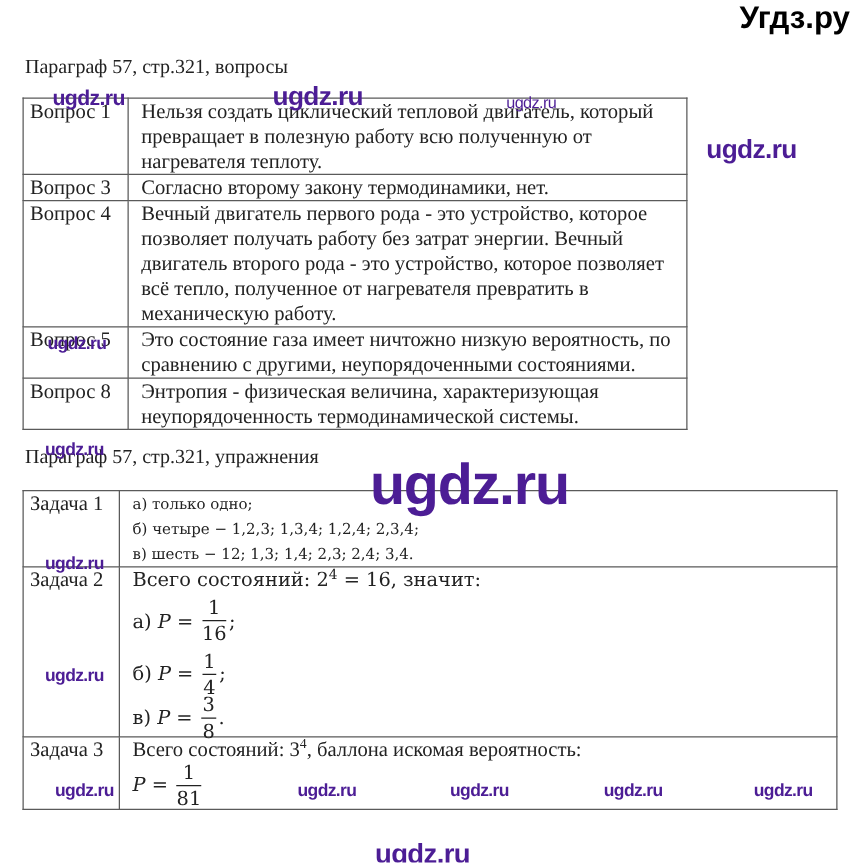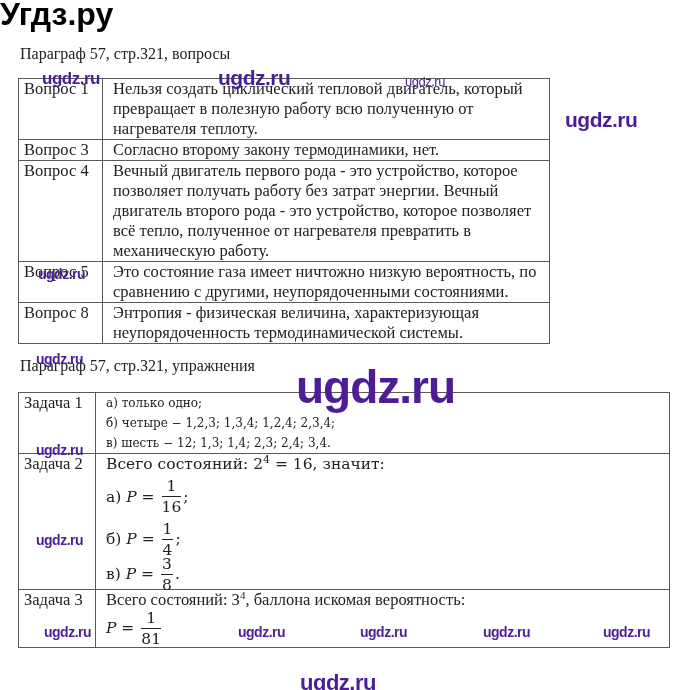--- a/index.html
+++ b/index.html
@@ -1,20 +1,20 @@
 <!DOCTYPE html>
 <html><head>
 <meta charset="utf-8">
 <style>
   html, body { margin: 0; padding: 0; background: #ffffff; }
   body { width: 680px; height: 690px; position: relative; overflow: hidden; color: #1a1a1a; }
   .serif { font-family: "Liberation Serif", "DejaVu Serif", serif; }
   .math { font-family: "DejaVu Serif", "Liberation Serif", serif; }
   .wm { position: absolute; font-family: "Liberation Sans", "DejaVu Sans", sans-serif; font-weight: bold; color: #4c1d95; white-space: nowrap; letter-spacing: -0.5px; margin-top: 10px; }
-  .title { position: absolute; left: 0; width: 680px; top: 0; text-align: left; font-family: "Liberation Sans", "DejaVu Sans", sans-serif; font-weight: bold; font-size: 32px; line-height: 28px; color: #000; }
+  .title { position: absolute; left: 0; width: 680px; top: 0; text-align: right; font-family: "Liberation Sans", "DejaVu Sans", sans-serif; font-weight: bold; font-size: 25px; line-height: 28px; color: #000; }
   .para { position: absolute; left: 20px; font-size: 16px; line-height: 18px; font-family: "Liberation Serif", "DejaVu Serif", serif; color: #222; }
   table.qa { position: absolute; border-collapse: collapse; font-family: "Liberation Serif", "DejaVu Serif", serif; font-size: 16.5px; color: #222; }
   table.qa td { border: 1px solid #5a5a5a; vertical-align: top; padding: 0 10px; line-height: 20px; }
   table.qa td.lbl { white-space: nowrap; padding: 0 4px 0 5px; }
   .sup { font-size: 11px; vertical-align: super; line-height: 0; }
   .frac { display: inline-block; vertical-align: middle; text-align: center; line-height: 20px; margin: 0 2px; }
   .frac .num { display: block; border-bottom: 1px solid #222; padding: 0 1px; }
   .frac .den { display: block; }
   .it { font-style: italic; }
   .mline { line-height: 20px; }

